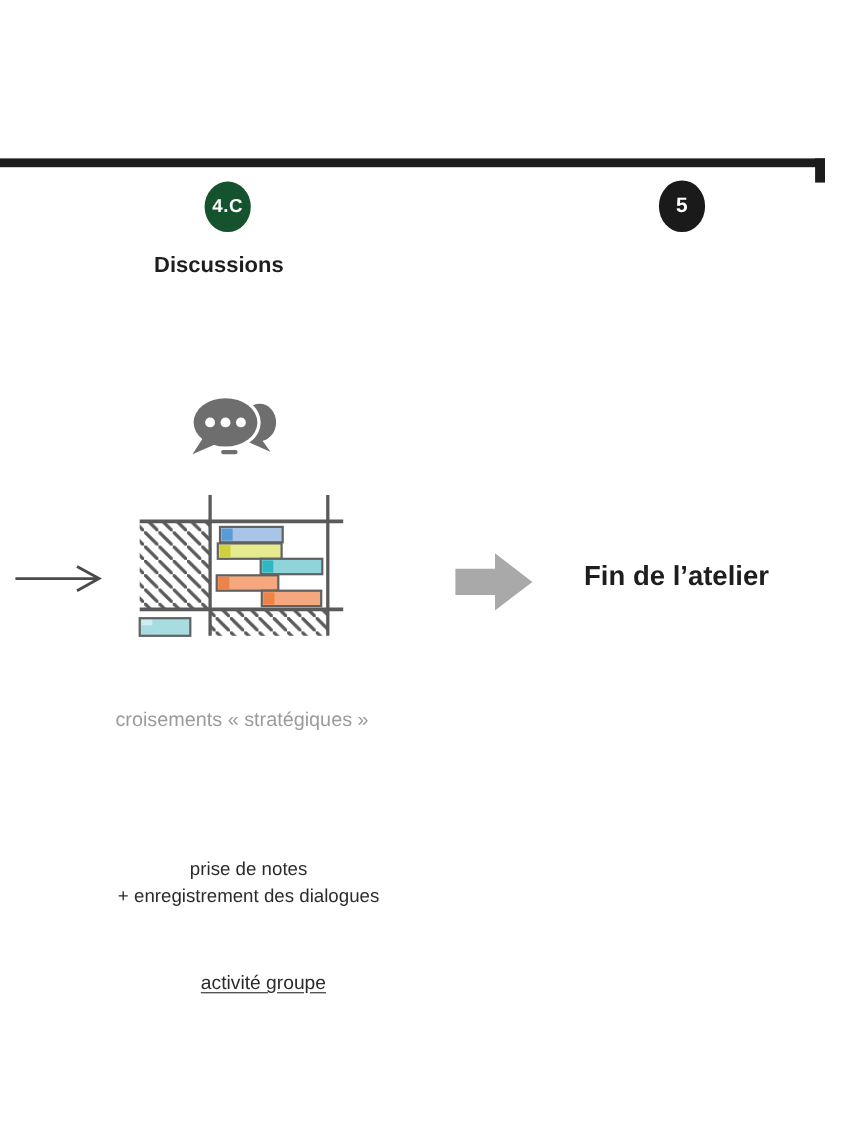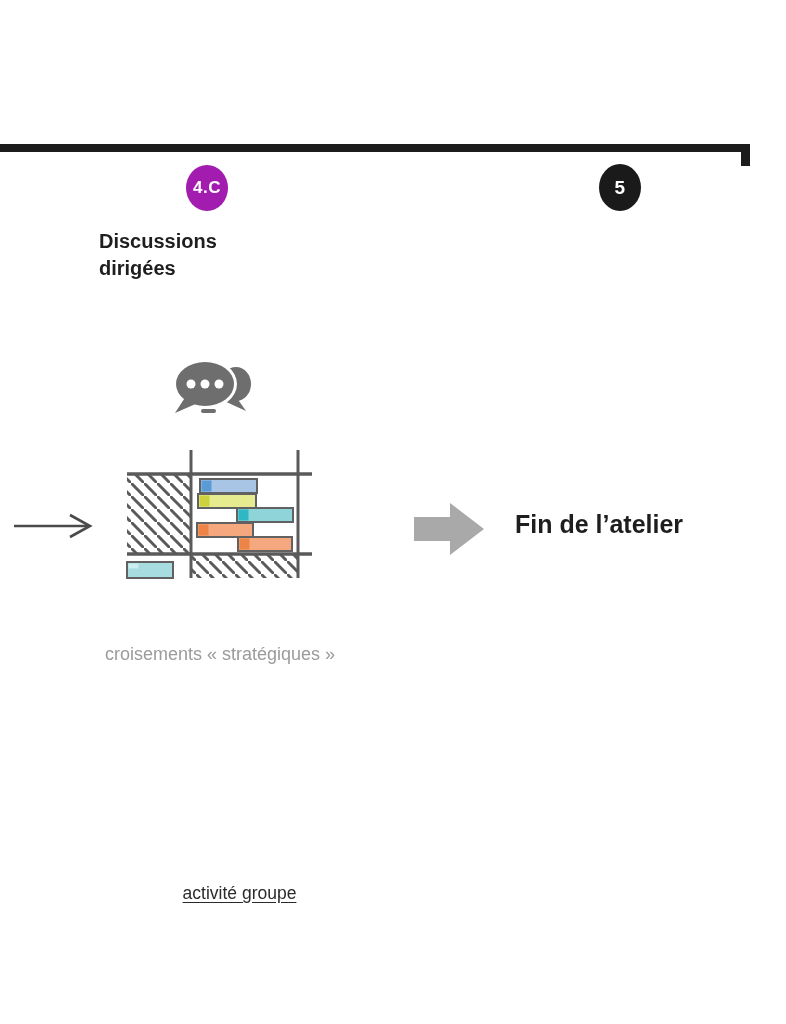--- a/index.html
+++ b/index.html
@@ -40,21 +40,21 @@
   }
   #badge-4c { left: 186px; top: 165px; width: 42px; height: 46px; font-size: 17px; }
   #badge-5  { left: 599px; top: 164px; width: 42px; height: 47px; font-size: 19px; }
 
   
   .title {
     font-weight: bold;
     font-size: 20px;
     line-height: 27px;
     color: #1e1e1e;
-    text-align: left;
+    text-align: center;
   }
   #step-title { left: 99px; top: 228px; width: 200px; }
   #end-title  { left: 515px; top: 511px; width: 200px; font-size: 25px; line-height: 26px; }
 
   #caption {
     left: 20px; top: 600px; width: 400px;
     text-align: center;
     font-size: 18px;
     margin-top: 44px;
   }
@@ -76,26 +76,25 @@
   svg { display: block; }
 </style>
 </head>
 <body>
 
 <div id="stage">
 
   <div class="abs" id="timeline-bar" style="background:#1c1c1c;"></div>
   <div class="abs" id="timeline-tick" style="background:#1c1c1c;"></div>
 
-  <div class="abs badge" id="badge-4c" style="background:#a21caf;">4.C</div>
+  <div class="abs badge" id="badge-4c" style="background:#14532d;">4.C</div>
   <div class="abs badge" id="badge-5" style="background:#1a1a1a;">5</div>
 
   <div class="abs title" id="step-title">
     <div>Discussions</div>
-    <div>dirigées</div>
   </div>
 
   <svg class="abs" style="left:172px; top:356px;" width="84" height="60" viewBox="0 0 84 60">
     <ellipse cx="64" cy="28" rx="15" ry="17" fill="#6e6e6e"></ellipse>
     <path d="M62,38 L74,55 L50,44 Z" fill="#6e6e6e"></path>
     <ellipse cx="33" cy="28" rx="32" ry="25" fill="#ffffff"></ellipse>
     <path d="M14,40 L3,57 L28,46 Z" fill="#6e6e6e"></path>
     <ellipse cx="33" cy="28" rx="29" ry="22" fill="#6e6e6e"></ellipse>
     <circle cx="19" cy="28" r="4.5" fill="#ffffff"></circle>
     <circle cx="33" cy="28" r="4.5" fill="#ffffff"></circle>
@@ -150,18 +149,22 @@
     <line x1="2" y1="14" x2="76" y2="14" stroke-width="2.6" stroke="#4a4a4a"></line>
     <polyline points="58,3 78,14 58,25" fill="none" stroke-width="2.6" stroke="#4a4a4a"></polyline>
   </svg>
 
   <svg class="abs" style="left:410px; top:498px;" width="78" height="62" viewBox="0 0 78 62">
     <polygon points="4,19 40,19 40,5 74,31 40,57 40,43 4,43" fill="#a9a9a9"></polygon>
   </svg>
 
   <div class="abs title" id="end-title">Fin de l’atelier</div>
 
+  <div class="abs" id="notes">
+    <div>prise de notes</div>
+    <div>+ enregistrement des dialogues</div>
+  </div>
 
   <div class="abs" id="activity">
     <span>activité groupe</span>
   </div>
 
 </div>
 
 </body></html>

